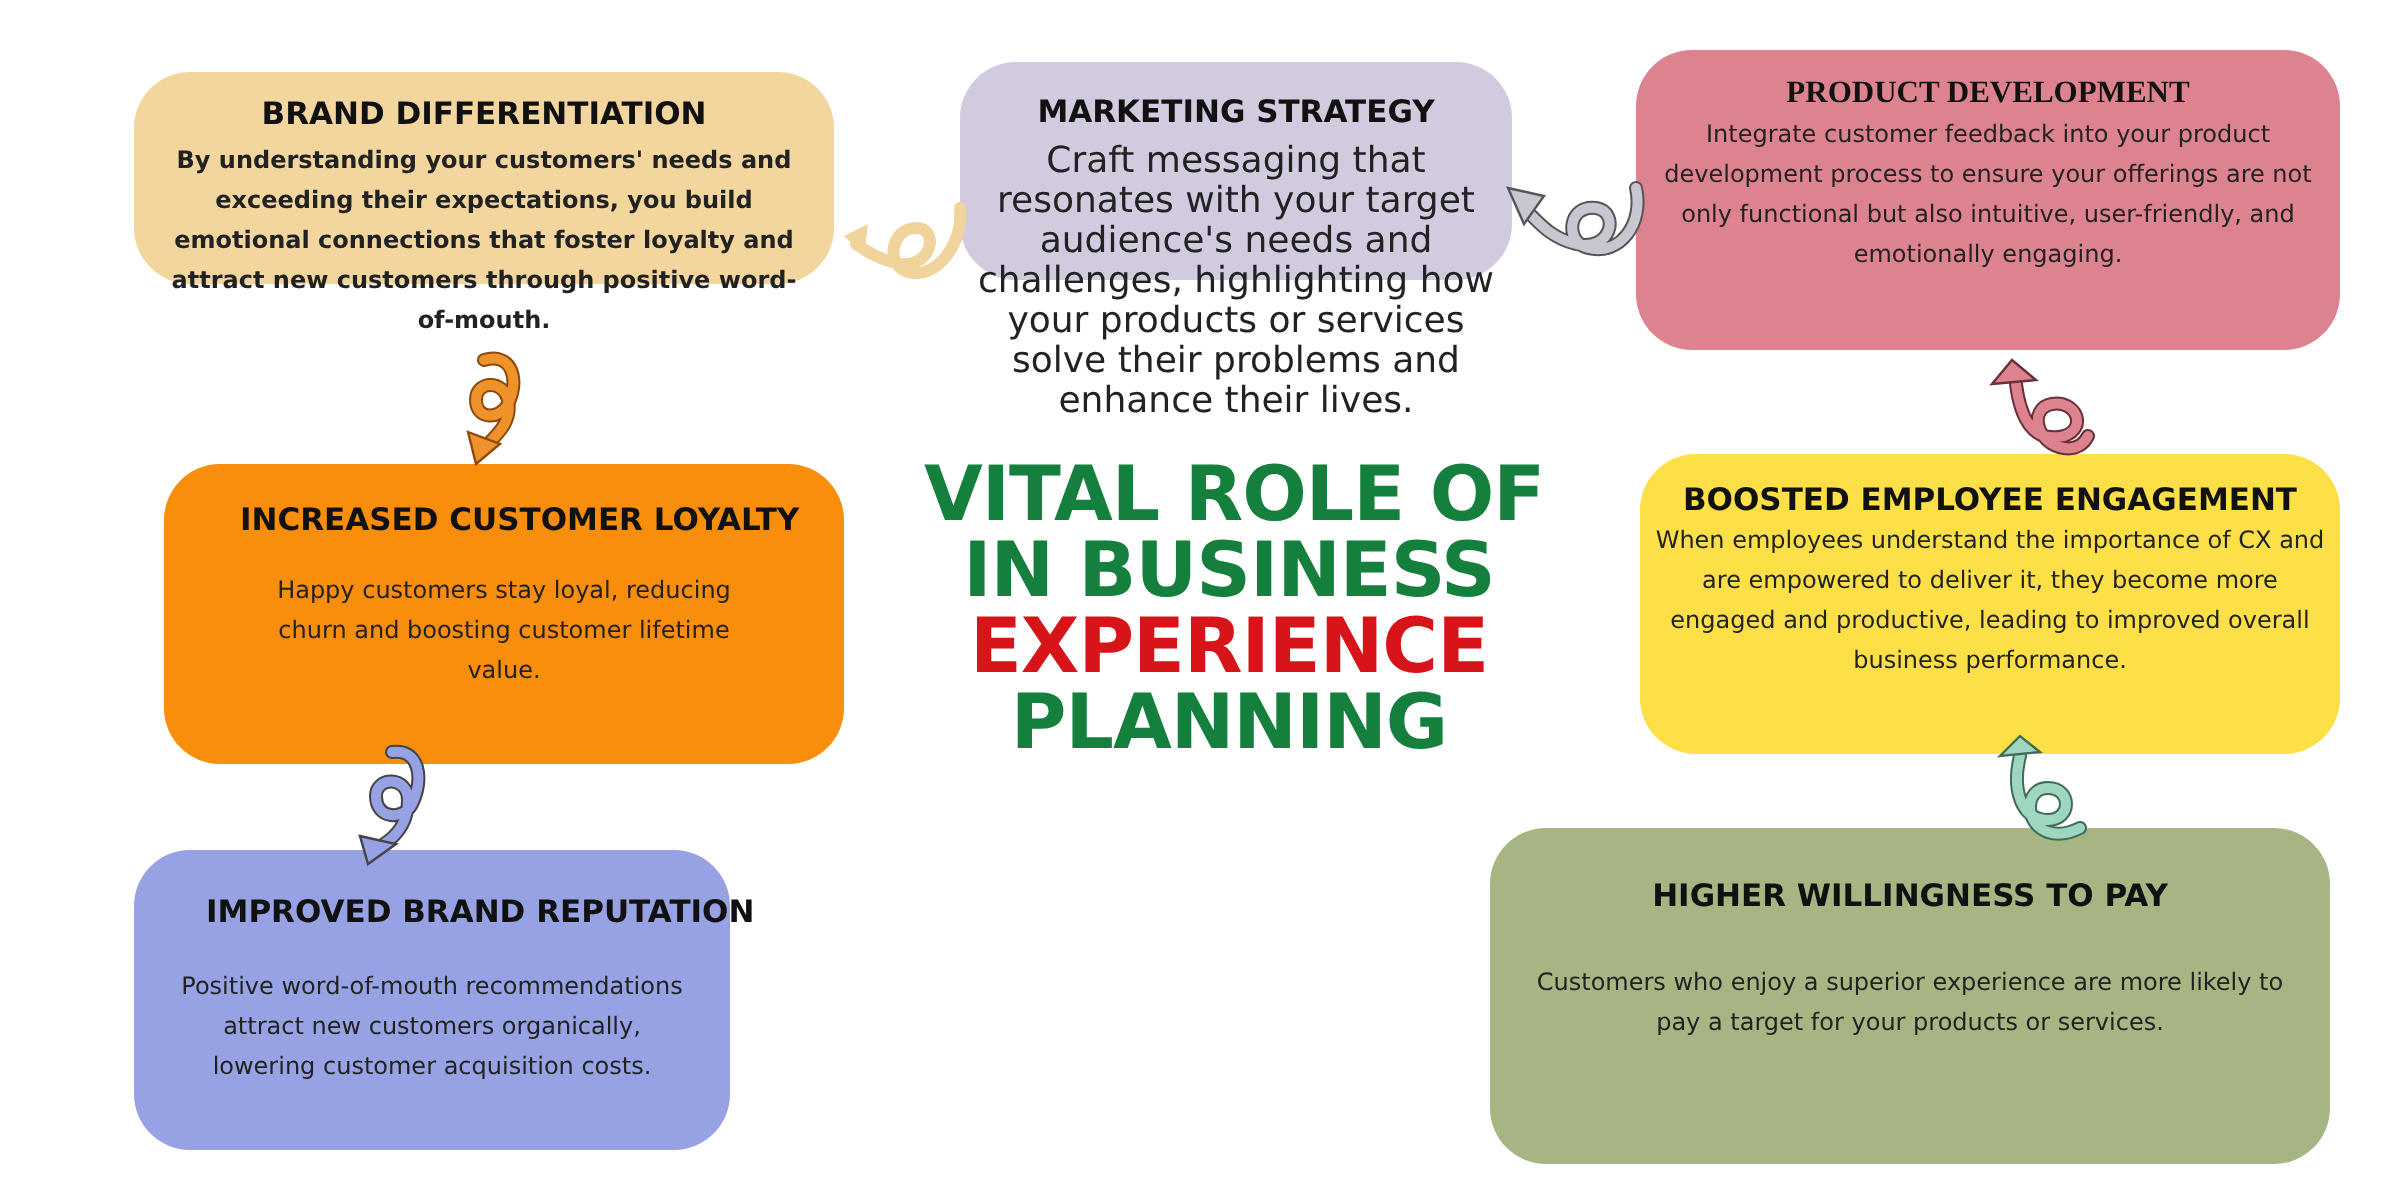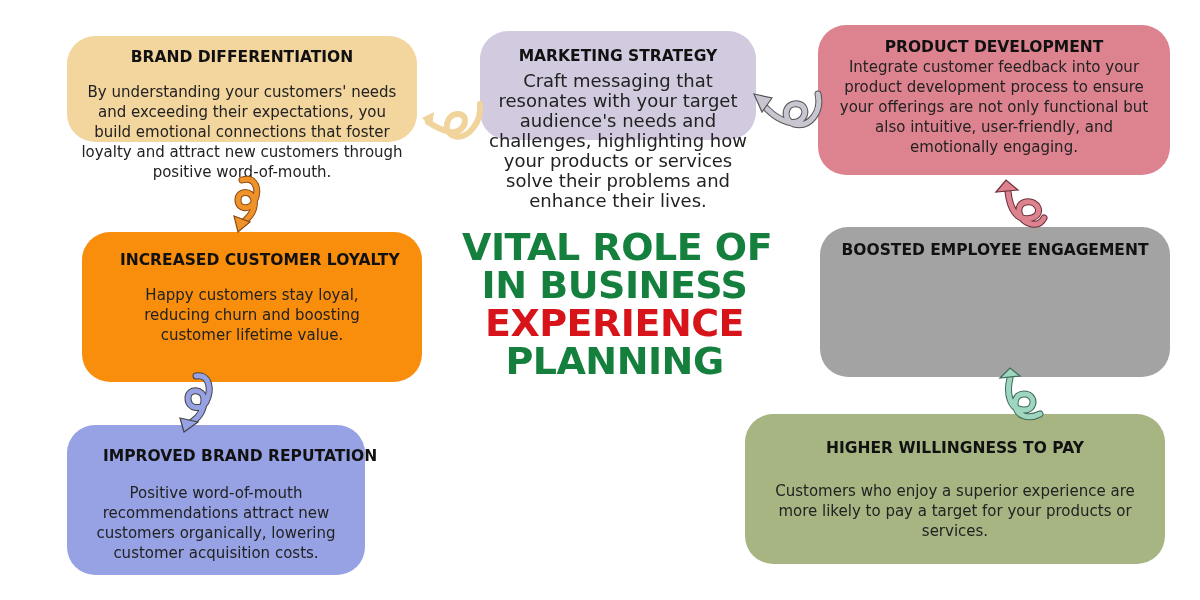--- a/index.html
+++ b/index.html
@@ -14,49 +14,49 @@
     .card h2 {
       font-family: "DejaVu Sans", sans-serif;
       font-weight: bold;
       font-size: 15.5px;
       letter-spacing: 0px;
       color: #111;
       white-space: nowrap;
     }
     .card p {
       font-family: "DejaVu Sans", sans-serif;
-      font-size: 15px;
+      font-size: 12px;
       line-height: 20px;
       color: #222;
     }
     #card-brand { left: 67px; top: 36px; width: 350px; height: 106px; }
     #card-brand h2 { margin-top: 12px; }
-    #card-brand p { margin-top: 16px; }
+    #card-brand p { margin-top: 4px; font-weight: bold; }
 
     #card-marketing { left: 480px; top: 31px; width: 276px; height: 109px; padding: 0 8px; }
     #card-marketing h2 { margin-top: 16px; }
     #card-marketing p { margin-top: 6px; font-size: 18px; }
 
     #card-product { left: 818px; top: 25px; width: 352px; height: 150px; }
-    #card-product h2 { margin-top: 13px; }
+    #card-product h2 { margin-top: 13px; font-family: Liberation Serif, serif; }
     #card-product p { margin-top: 1px; }
 
     #card-loyalty { left: 82px; top: 232px; width: 340px; height: 150px; }
     #card-loyalty h2 { margin-top: 19px; text-align: left; padding-left: 24px; }
     #card-loyalty p { margin-top: 16px; padding: 0 28px; }
 
     #card-reputation { left: 67px; top: 425px; width: 298px; height: 150px; }
     #card-reputation h2 { margin-top: 22px; text-align: left; padding-left: 22px; }
     #card-reputation p { margin-top: 18px; padding: 0 6px; }
 
     #card-employee { left: 820px; top: 227px; width: 350px; height: 150px; padding: 0 6px; }
     #card-employee h2 { margin-top: 14px; font-size: 15.5px; }
     #card-employee p { margin-top: 1px; }
 
-    #card-pay { left: 745px; top: 414px; width: 420px; height: 150px; }
+    #card-pay { left: 745px; top: 414px; width: 420px; height: 168px; }
     #card-pay h2 { margin-top: 25px; }
     #card-pay p { margin-top: 24px; }
 
     .title {
       position: absolute;
       left: 462px; top: 228px;
       width: 305px;
       text-align: center;
       font-family: "DejaVu Sans", sans-serif;
       font-weight: bold;
@@ -92,22 +92,23 @@
 <div class="card" id="card-loyalty" style="background:#f98d0c;">
   <h2>INCREASED CUSTOMER LOYALTY</h2>
   <p>Happy customers stay loyal, reducing churn and boosting customer lifetime value.</p>
 </div>
 
 <div class="card" id="card-reputation" style="background:#96a2e3;">
   <h2>IMPROVED BRAND REPUTATION</h2>
   <p>Positive word-of-mouth recommendations attract new customers organically, lowering customer acquisition costs.</p>
 </div>
 
-<div class="card" id="card-employee" style="background:#a3a3a3;">
+<div class="card" id="card-employee" style="background:#fde047;">
   <h2>BOOSTED EMPLOYEE ENGAGEMENT</h2>
+  <p>When employees understand the importance of CX and are empowered to deliver it, they become more engaged and productive, leading to improved overall business performance.</p>
 </div>
 
 <div class="card" id="card-pay" style="background:#a7b583;">
   <h2>HIGHER WILLINGNESS TO PAY</h2>
   <p>Customers who enjoy a superior experience are more likely to pay a target for your products or services.</p>
 </div>
 
 <div class="title">
   <span class="line dark">VITAL ROLE OF</span>
   <span class="line dark">IN BUSINESS</span>

